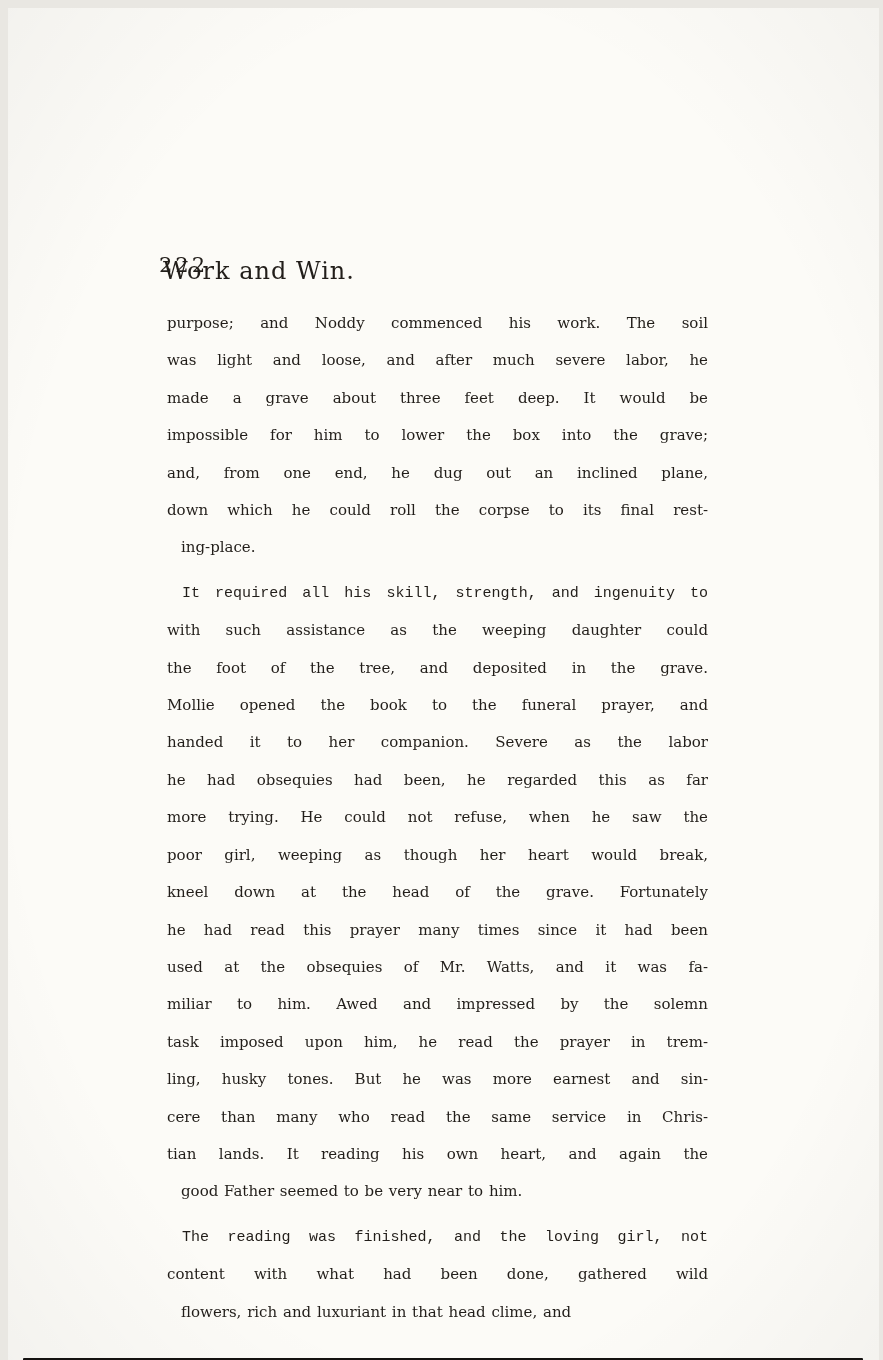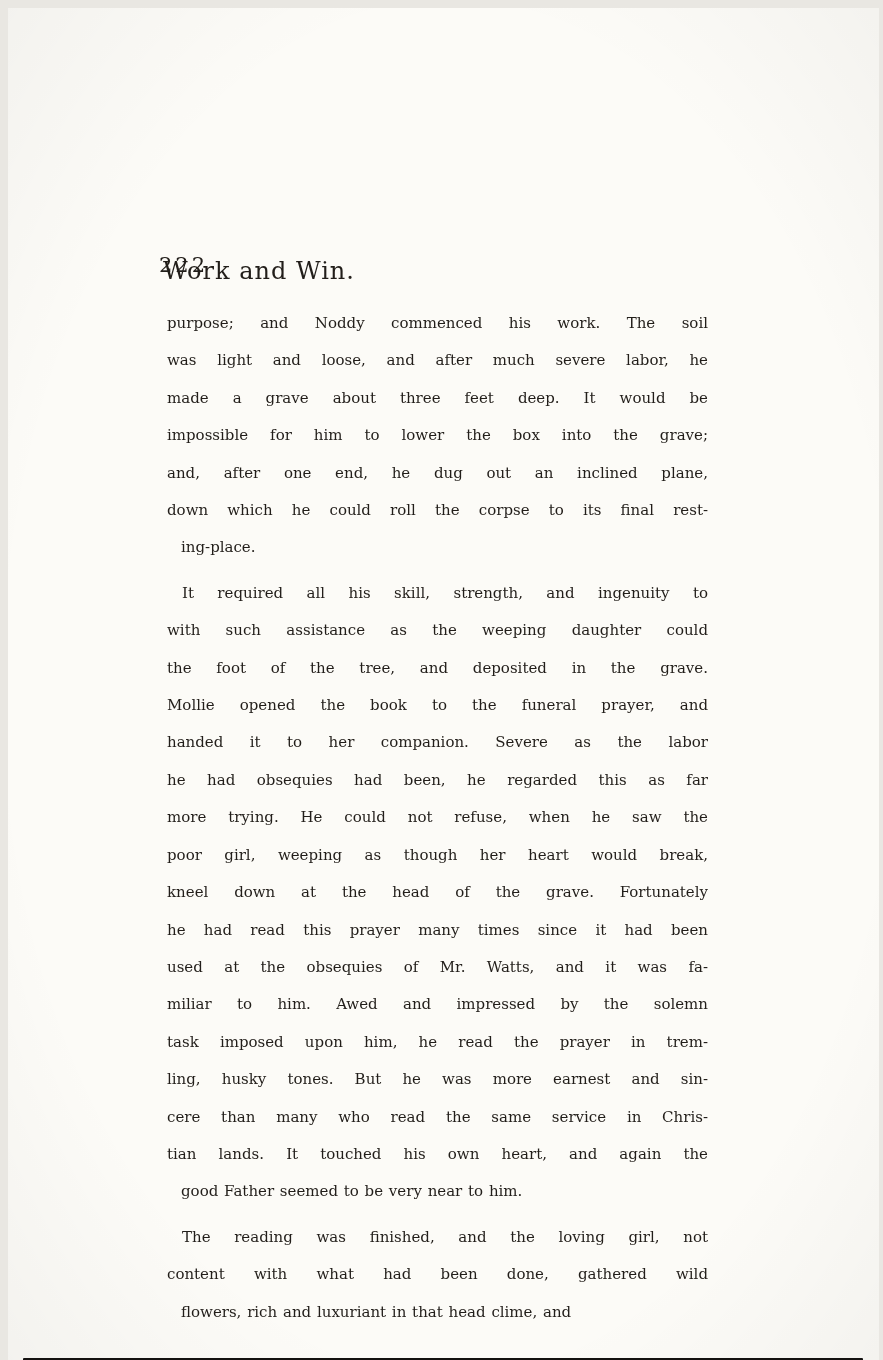--- a/index.html
+++ b/index.html
@@ -71,20 +71,21 @@
     white-space: normal;
   }
 
   .line.last {
     text-align-last: left;
     margin-left: 14px;
   }
 
   .line.indent {
     text-indent: 15px;
+    font-family: Liberation Mono, monospace;
   }
 
   .scan-bar {
     position: absolute;
     left: 15px;
     right: 28px;
     bottom: 2px;
     height: 8px;
     background: #141210;
     border-radius: 1px;
@@ -99,41 +100,41 @@
       <span class="page-number">222</span>
       <h1 class="running-title">Work and Win.</h1>
     </header>
 
     <main class="text-block">
         <div class="paragraph">
           <div class="line">purpose; and Noddy commenced his work. The soil</div>
           <div class="line">was light and loose, and after much severe labor, he</div>
           <div class="line">made a grave about three feet deep. It would be</div>
           <div class="line">impossible for him to lower the box into the grave;</div>
-          <div class="line">and, after one end, he dug out an inclined plane,</div>
+          <div class="line">and, from one end, he dug out an inclined plane,</div>
           <div class="line">down which he could roll the corpse to its final rest-</div>
           <div class="line last">ing-place.</div>
         </div>
         <div class="paragraph">
           <div class="line indent">It required all his skill, strength, and ingenuity to</div>
           <div class="line">with such assistance as the weeping daughter could</div>
           <div class="line">the foot of the tree, and deposited in the grave.</div>
           <div class="line">Mollie opened the book to the funeral prayer, and</div>
           <div class="line">handed it to her companion. Severe as the labor</div>
           <div class="line">he had obsequies had been, he regarded this as far</div>
           <div class="line">more trying. He could not refuse, when he saw the</div>
           <div class="line">poor girl, weeping as though her heart would break,</div>
           <div class="line">kneel down at the head of the grave. Fortunately</div>
           <div class="line">he had read this prayer many times since it had been</div>
           <div class="line">used at the obsequies of Mr. Watts, and it was fa-</div>
           <div class="line">miliar to him. Awed and impressed by the solemn</div>
           <div class="line">task imposed upon him, he read the prayer in trem-</div>
           <div class="line">ling, husky tones. But he was more earnest and sin-</div>
           <div class="line">cere than many who read the same service in Chris-</div>
-          <div class="line">tian lands. It touched his own heart, and again the</div>
+          <div class="line">tian lands. It reading his own heart, and again the</div>
           <div class="line last">good Father seemed to be very near to him.</div>
         </div>
         <div class="paragraph">
           <div class="line indent">The reading was finished, and the loving girl, not</div>
           <div class="line">content with what had been done, gathered wild</div>
           <div class="line last">flowers, rich and luxuriant in that head clime, and</div>
         </div>
       </main>
   </div>
 

